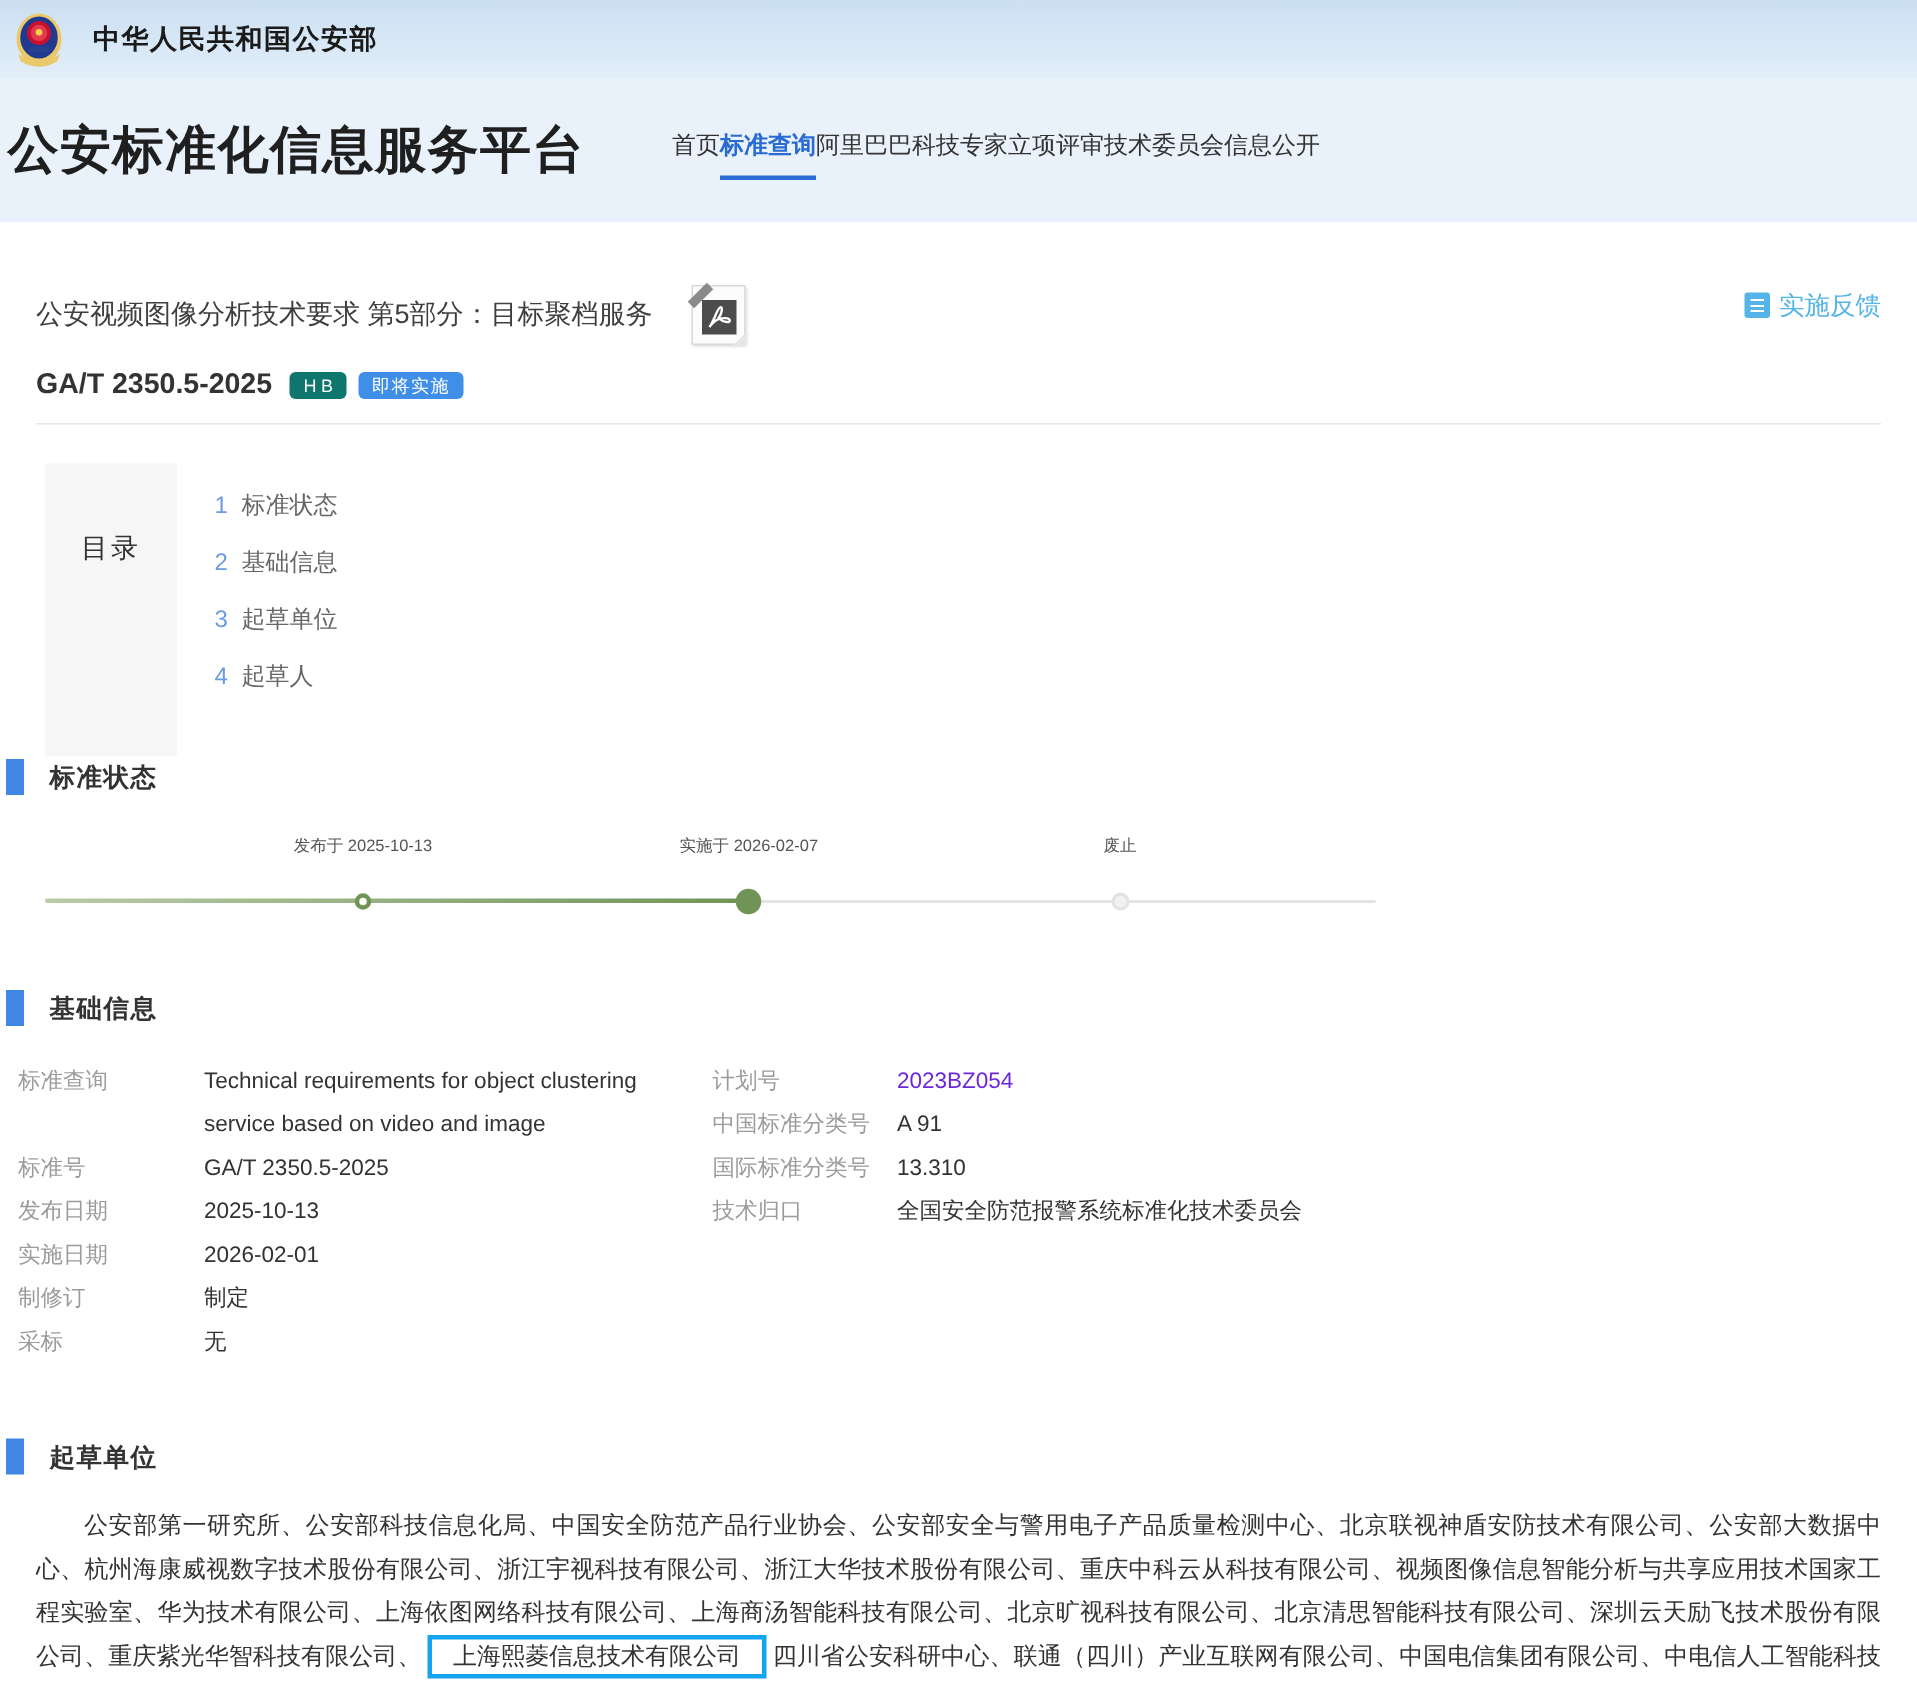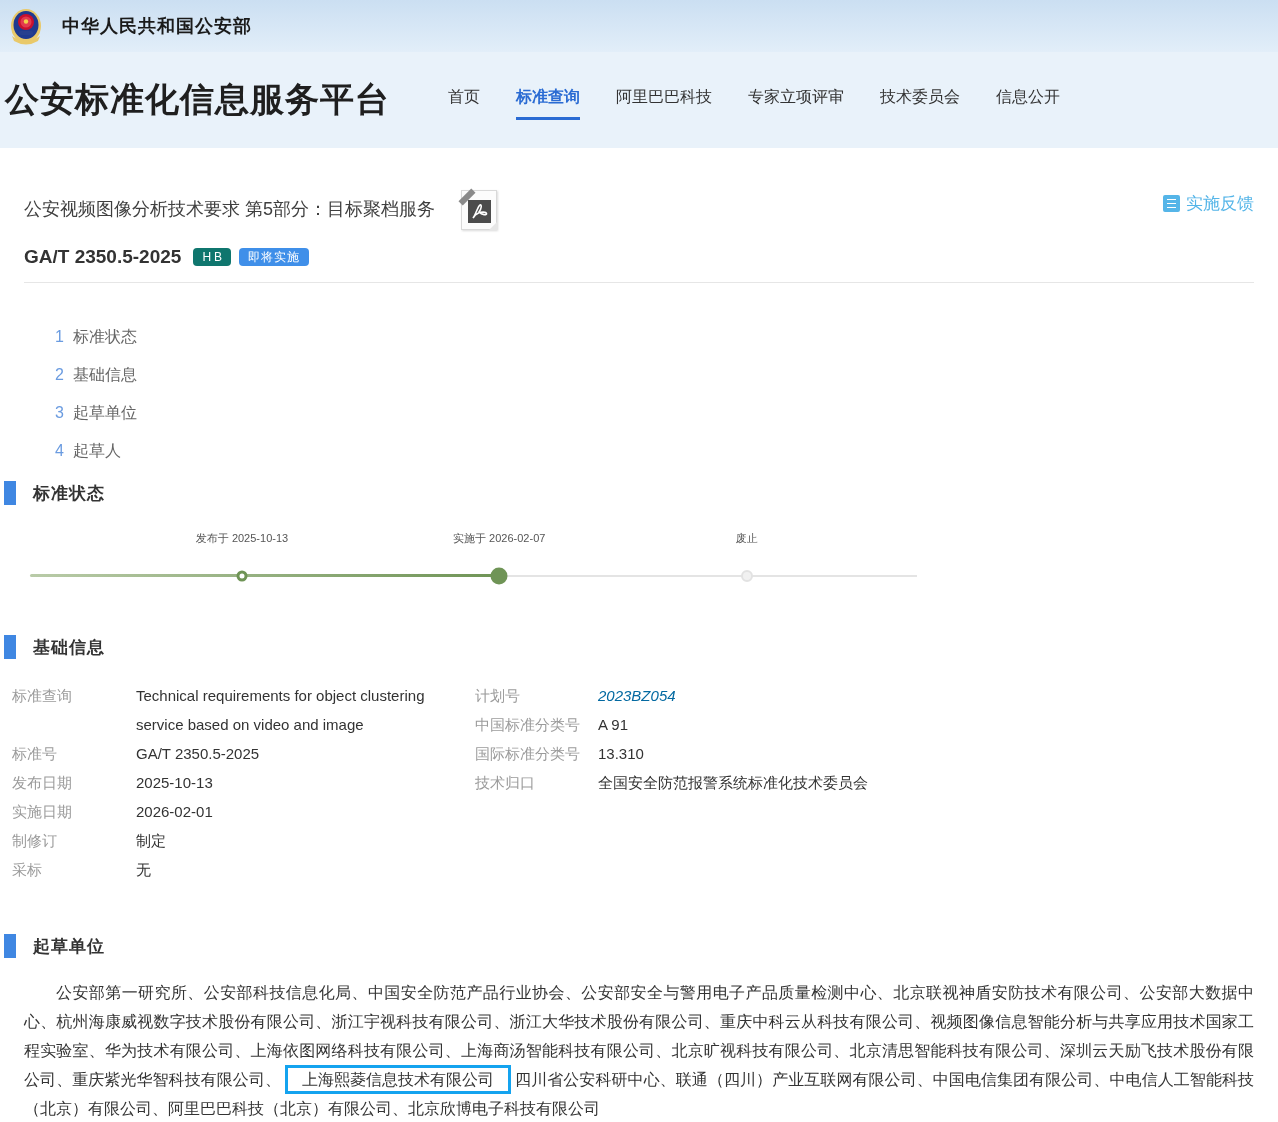--- a/index.html
+++ b/index.html
@@ -7,21 +7,21 @@
 
   
   .topbar { height:52px; background:linear-gradient(#cbdff2,#e2eef9); display:flex; align-items:center; padding-left:8px; }
   .badge-logo { width:36px; height:40px; position:relative; flex:0 0 auto; }
   .badge-logo svg { display:block; }
   .ministry-name { margin-left:18px; font-size:18px; font-weight:bold; color:#1a1a1a; letter-spacing:1px; }
 
   
   .siteheader { height:96px; background:#e9f2fa; display:flex; align-items:center; }
   .site-title { font-size:34px; font-weight:bold; color:#1f1f1f; letter-spacing:1px; margin-left:5px; white-space:nowrap; }
-  .nav { display:flex; align-items:flex-start; margin-left:58px; gap:36px; margin-top:6px; }
+  .nav { display:flex; align-items:flex-start; margin-left:58px; margin-top:6px; }
   .nav-item { font-size:16px; color:#333; cursor:pointer; padding-bottom:12px; position:relative; white-space:nowrap; }
   .nav-item.active { color:#2a6bd3; font-weight:bold; }
   .nav-item.active::after { content:""; position:absolute; left:0; right:0; bottom:0; height:3px; background:#2a6bd3; }
 
   .content { background:#fff; }
   .pad { margin:0 24px; }
 
   
   .doc-title-row { display:flex; align-items:flex-start; padding-top:42px; position:relative; }
   .doc-title { font-size:18px; color:#3f3f3f; line-height:38px; }
@@ -67,21 +67,21 @@
   
   .info-cols { display:flex; margin-top:22px; margin-left:12px; }
   .col-left { width:463px; flex:0 0 auto; }
   .col-right { flex:1; }
   .info-row { display:flex; font-size:15px; line-height:29px; }
   .info-label { color:#9b9b9b; flex:0 0 auto; }
   .col-left .info-label { width:124px; }
   .col-right .info-label { width:123px; }
   .info-value { color:#333; }
   .col-left .info-value { width:322px; }
-  .info-value.link { color:#0369a1; cursor:pointer;font-style:italic; }
+  .info-value.link { color:#6d28d9; cursor:pointer; }
 
   
   .drafting-para { margin-top:20px; font-size:16px; line-height:29px; color:#333; text-align:justify; text-indent:2em; }
   .hl-box { border:3px solid #14a3ef; padding:0 14px; margin:0 4px; text-indent:0; display:inline-block; line-height:23px; }
 
   .mt40 { margin-top:40px; } .mt50 { margin-top:50px; } .mt2 { margin-top:2px; }
 </style>
 </head>
 <body>
 
@@ -133,20 +133,23 @@
     </div>
     <div class="doc-std-row">
       <span class="std-no">GA/T 2350.5-2025</span>
       <span class="tag tag-hb">HB</span>
       <span class="tag tag-status">即将实施</span>
     </div>
     <hr class="divider">
   </div>
 
   <div class="toc-wrap">
+    <div class="toc-box">
+      <div class="toc-title">目录</div>
+    </div>
     <div class="toc-list">
       <div class="toc-item">
         <span class="toc-num">1</span>
         <span class="toc-label">标准状态</span>
       </div>
       <div class="toc-item">
         <span class="toc-num">2</span>
         <span class="toc-label">基础信息</span>
       </div>
       <div class="toc-item">

